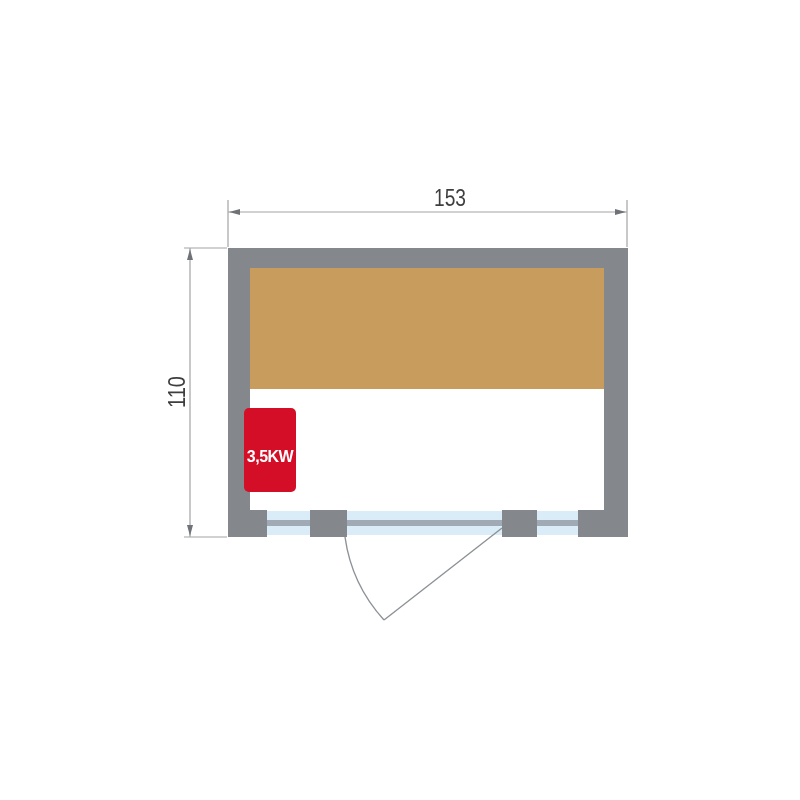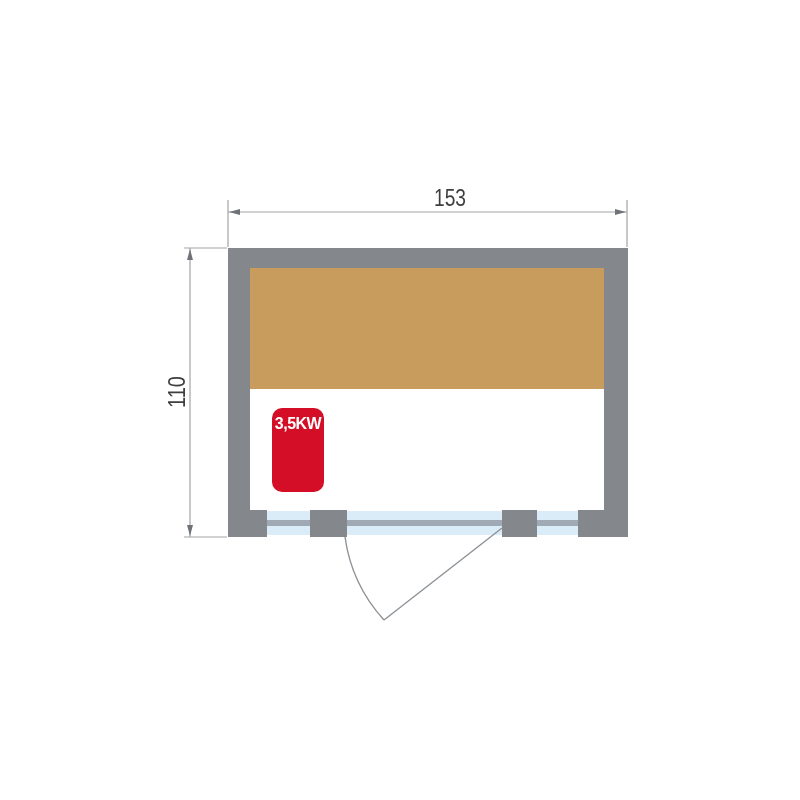--- a/index.html
+++ b/index.html
@@ -28,25 +28,25 @@
   .wall-right         { left: 604px; top: 248px; width: 24px;  height: 289px; }
   .bench-top          { left: 250px; top: 268px; width: 355px; height: 121px; }
   .glass-front        { left: 250px; top: 511px; width: 354px; height: 24px; }
   .door-track         { left: 250px; top: 520px; width: 354px; height: 6px; }
   .corner-block-left  { left: 228px; top: 510px; width: 39px;  height: 27px; }
   .corner-block-right { left: 578px; top: 510px; width: 50px;  height: 27px; }
   .door-post-left     { left: 310px; top: 510px; width: 37px;  height: 27px; }
   .door-post-right    { left: 502px; top: 510px; width: 35px;  height: 27px; }
 
   .heater {
-    left: 272px; top: 408px; width: 52px; height: 84px;
+    left: 244px; top: 408px; width: 52px; height: 84px;
     background: #d40e26;
-    border-radius: 10px;
+    border-radius: 5px;
     display: flex;
-    align-items: flex-start;
+    align-items: center;
     justify-content: center;
   }
   .heater-label {
     color: #ffffff;
     font-weight: bold;
     font-size: 16px;
     letter-spacing: -0.5px;
     transform: translateY(7px);
     white-space: nowrap;
   }

